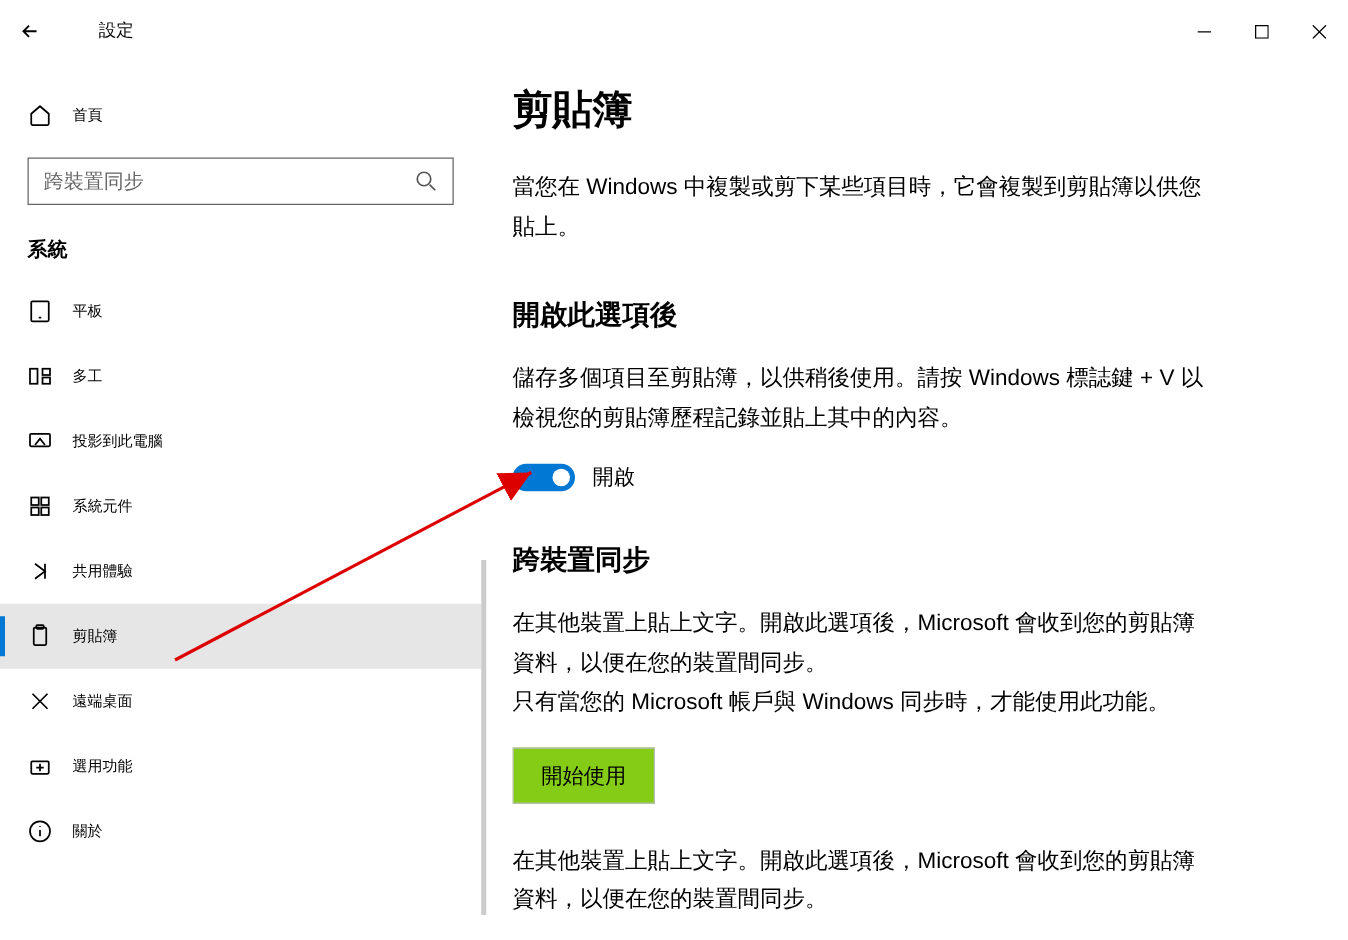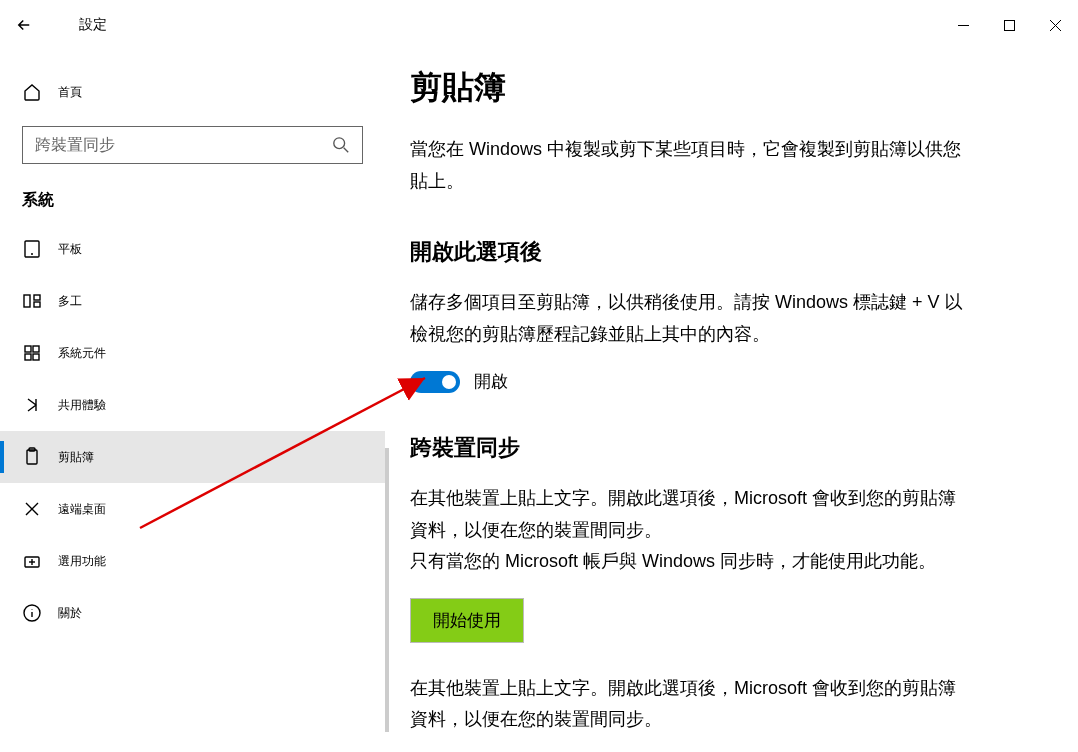--- a/index.html
+++ b/index.html
@@ -222,20 +222,29 @@
     <div class="icon">
       <svg viewBox="0 0 20 20" fill="none" stroke="#000" stroke-width="1.4">
           <rect x="2" y="4" width="6" height="12"></rect>
           <rect x="12" y="4" width="6" height="5"></rect>
           <rect x="12" y="11" width="6" height="5"></rect>
         </svg>
     </div>
     <span>多工</span>
   </div>
 
+  <div class="nav-row">
+    <div class="icon">
+      <svg viewBox="0 0 20 20" fill="none" stroke="#000" stroke-width="1.4">
+          <rect x="2" y="4" width="16" height="10" rx="1"></rect>
+          <path d="M6 13l4-5 4 5"></path>
+        </svg>
+    </div>
+    <span>投影到此電腦</span>
+  </div>
 
   <div class="nav-row">
     <div class="icon">
       <svg viewBox="0 0 20 20" fill="none" stroke="#000" stroke-width="1.4">
           <rect x="3" y="3" width="6" height="6"></rect>
           <rect x="11" y="3" width="6" height="6"></rect>
           <rect x="3" y="11" width="6" height="6"></rect>
           <rect x="11" y="11" width="6" height="6"></rect>
         </svg>
     </div>

